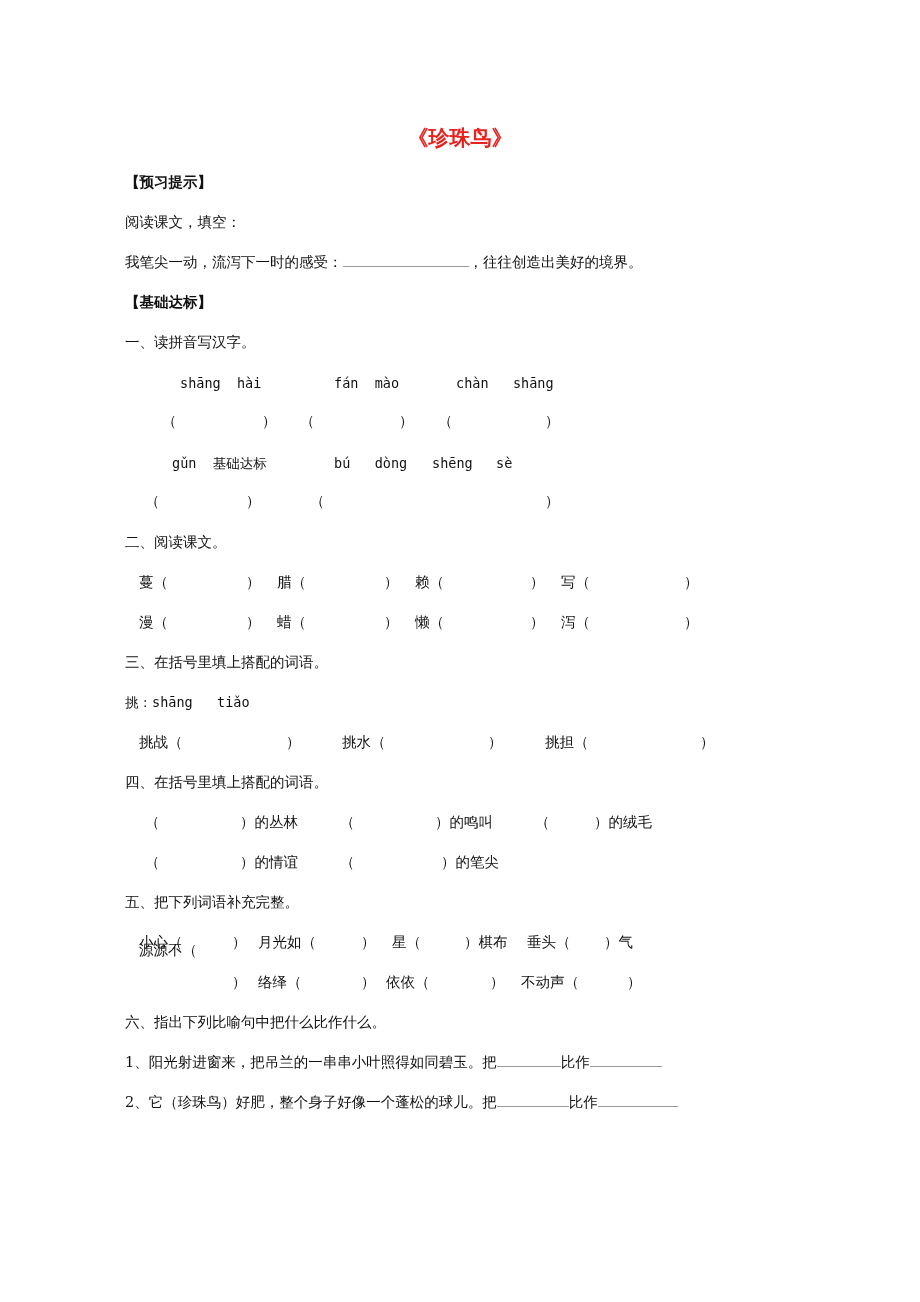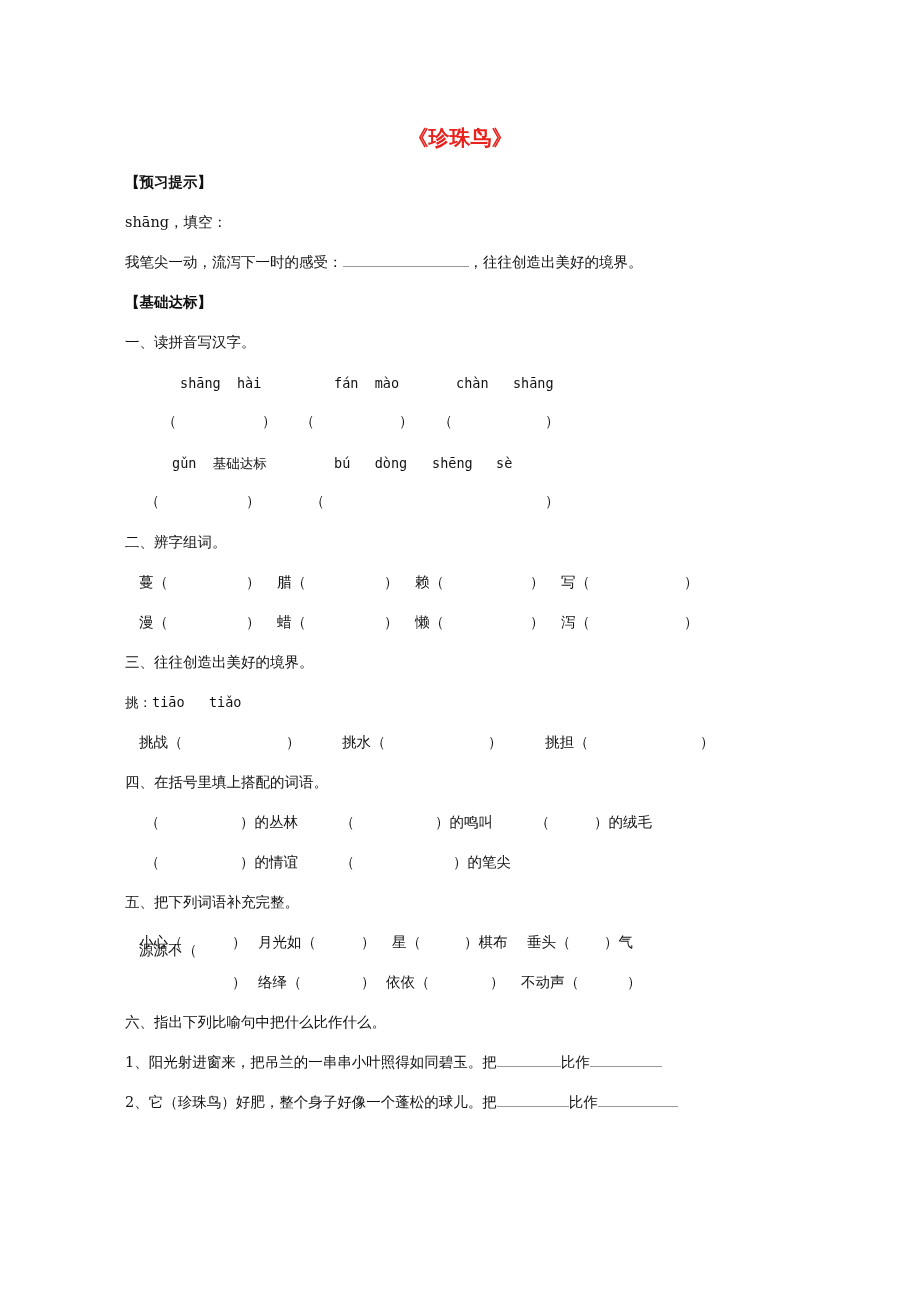--- a/index.html
+++ b/index.html
@@ -12,21 +12,21 @@
   .abs { position:absolute; white-space:pre; line-height:20px; }
   .blank { display:inline-block; border-bottom:1px solid #999; height:14px; vertical-align:baseline; }
   .py { font-family:"DejaVu Sans Mono","Liberation Mono",monospace; font-size:13.5px; }
 </style>
 </head>
 <body>
 
 <div class="title">《珍珠鸟》</div>
 
 <div class="ln hdr" style="top:172px">【预习提示】</div>
-<div class="ln" style="top:212px">shāng，填空：</div>
+<div class="ln" style="top:212px">阅读课文，填空：</div>
 <div class="ln" style="top:252px"><span>我笔尖一动，流泻下一时的感受：</span><span class="blank" style="width:126px"></span><span>，往往创造出美好的境界。</span></div>
 
 <div class="ln hdr" style="top:292px">【基础达标】</div>
 
 <div class="ln" style="top:332px">一、读拼音写汉字。</div>
 <div class="abs py" style="top:373px;left:180px">shāng  hài</div>
 <div class="abs py" style="top:373px;left:334px">fán  mào</div>
 <div class="abs py" style="top:373px;left:456px">chàn   shāng</div>
 <div class="abs" style="top:411px;left:162px">（</div>
 <div class="abs" style="top:411px;left:262px">）</div>
@@ -37,60 +37,60 @@
 
 <div class="abs py" style="top:453px;left:172px">gǔn  基础达标</div>
 <div class="abs py" style="top:453px;left:334px">bú   dòng</div>
 <div class="abs py" style="top:453px;left:432px">shēng</div>
 <div class="abs py" style="top:453px;left:496px">sè</div>
 <div class="abs" style="top:491px;left:145px">（</div>
 <div class="abs" style="top:491px;left:246px">）</div>
 <div class="abs" style="top:491px;left:310px">（</div>
 <div class="abs" style="top:491px;left:545px">）</div>
 
-<div class="ln" style="top:532px">二、辨字组词。</div>
+<div class="ln" style="top:532px">二、阅读课文。</div>
 <div class="abs" style="top:572px;left:139px">蔓（</div>
 <div class="abs" style="top:572px;left:246px">）</div>
 <div class="abs" style="top:572px;left:277px">腊（</div>
 <div class="abs" style="top:572px;left:384px">）</div>
 <div class="abs" style="top:572px;left:415px">赖（</div>
 <div class="abs" style="top:572px;left:530px">）</div>
 <div class="abs" style="top:572px;left:561px">写（</div>
 <div class="abs" style="top:572px;left:684px">）</div>
 
 <div class="abs" style="top:612px;left:139px">漫（</div>
 <div class="abs" style="top:612px;left:246px">）</div>
 <div class="abs" style="top:612px;left:277px">蜡（</div>
 <div class="abs" style="top:612px;left:384px">）</div>
 <div class="abs" style="top:612px;left:415px">懒（</div>
 <div class="abs" style="top:612px;left:530px">）</div>
 <div class="abs" style="top:612px;left:561px">泻（</div>
 <div class="abs" style="top:612px;left:684px">）</div>
 
-<div class="ln" style="top:652px">三、往往创造出美好的境界。</div>
-<div class="ln py" style="top:692px">挑：tiāo   tiǎo</div>
+<div class="ln" style="top:652px">三、在括号里填上搭配的词语。</div>
+<div class="ln py" style="top:692px">挑：shāng   tiǎo</div>
 <div class="abs" style="top:732px;left:139px">挑战（</div>
 <div class="abs" style="top:732px;left:286px">）</div>
 <div class="abs" style="top:732px;left:342px">挑水（</div>
 <div class="abs" style="top:732px;left:488px">）</div>
 <div class="abs" style="top:732px;left:545px">挑担（</div>
 <div class="abs" style="top:732px;left:700px">）</div>
 
 <div class="ln" style="top:772px">四、在括号里填上搭配的词语。</div>
 <div class="abs" style="top:812px;left:145px">（</div>
 <div class="abs" style="top:812px;left:240px"><span>）</span><span>的丛林</span></div>
 <div class="abs" style="top:812px;left:340px">（</div>
 <div class="abs" style="top:812px;left:435px"><span>）</span><span>的鸣叫</span></div>
 <div class="abs" style="top:812px;left:535px">（</div>
 <div class="abs" style="top:812px;left:594px"><span>）</span><span>的绒毛</span></div>
 
 <div class="abs" style="top:852px;left:145px">（</div>
 <div class="abs" style="top:852px;left:240px"><span>）</span><span>的情谊</span></div>
 <div class="abs" style="top:852px;left:340px">（</div>
-<div class="abs" style="top:852px;left:453px"><span>）</span><span>的笔尖</span></div>
+<div class="abs" style="top:852px;left:441px"><span>）</span><span>的笔尖</span></div>
 
 <div class="ln" style="top:892px">五、把下列词语补充完整。</div>
 <div class="abs" style="top:932px;left:139px">小心（</div>
 <div class="abs" style="top:932px;left:232px">）</div>
 <div class="abs" style="top:932px;left:258px">月光如（</div>
 <div class="abs" style="top:932px;left:361px">）</div>
 <div class="abs" style="top:932px;left:392px">星（</div>
 <div class="abs" style="top:932px;left:464px">）棋布</div>
 <div class="abs" style="top:932px;left:527px">垂头（</div>
 <div class="abs" style="top:932px;left:604px">）气</div>

